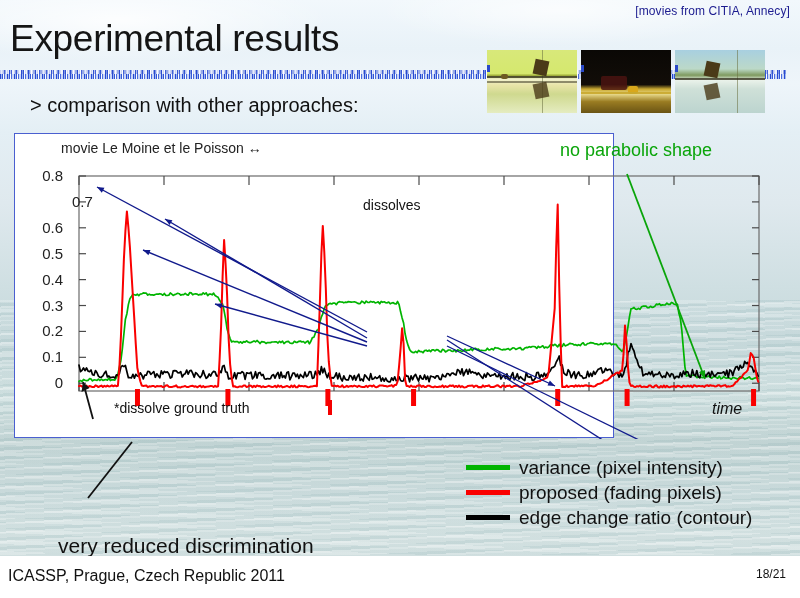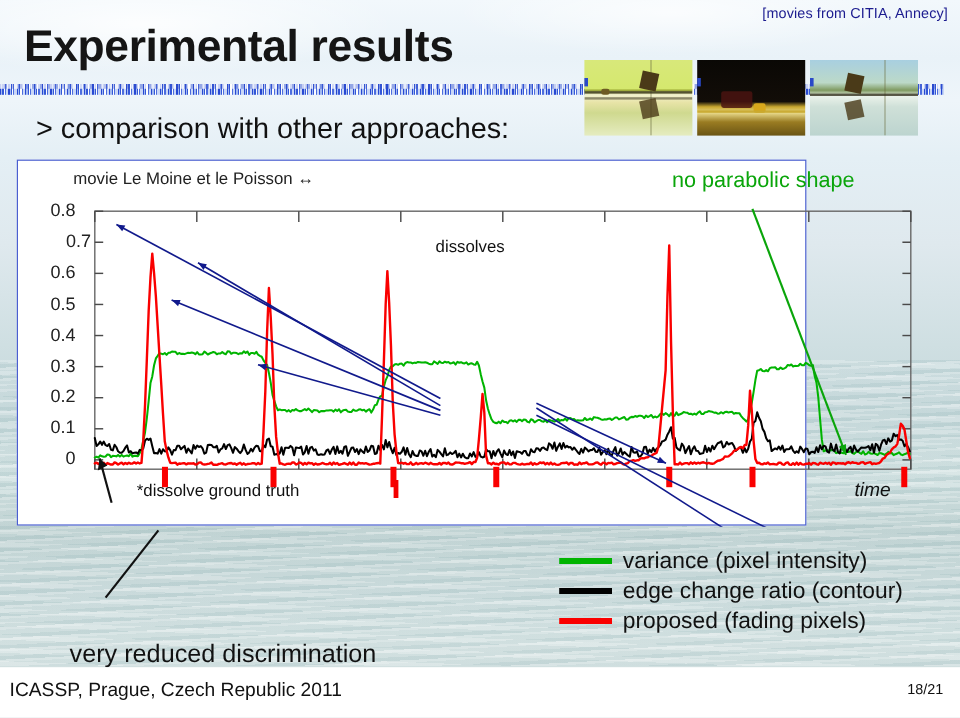--- a/index.html
+++ b/index.html
@@ -37,41 +37,41 @@
   }
 
   
   .credit {
     position: absolute; right: 10px; top: 4px;
     font-size: 12px; color: #1b1b8f; letter-spacing: .1px;
     white-space: nowrap;
   }
   .slide-title {
     position: absolute; left: 10px; top: 18px;
-    font-size: 37px; font-weight: 700; color: #151515;
-    letter-spacing: -0.3px; white-space: nowrap; margin-left: 10px;
+    font-size: 37px; font-weight: 400; color: #151515;
+    letter-spacing: -0.3px; white-space: nowrap;
   }
   .divider {
     position: absolute; left: 0px; top: 70px; width: 786px; height: 9px;
     background:
       repeating-linear-gradient(90deg,
         #1d3fd0 0px, #1d3fd0 1px, #9fb6ef 1px, #9fb6ef 2px,
         #2a4fd6 2px, #2a4fd6 3px, #ffffff 3px, #ffffff 4px,
         #4466dd 4px, #4466dd 5px, #c9d6f6 5px, #c9d6f6 7px),
       #eaf2fb;
     opacity: .95;
   }
   .divider::after{
     content:""; position:absolute; left:0; top:0; width:100%; height:4px;
     background: repeating-linear-gradient(90deg,
         rgba(255,255,255,.75) 0 3px, rgba(40,70,200,.35) 3px 6px);
   }
   .bullet {
     position: absolute; left: 30px; top: 94px;
-    font-size: 24px; color: #111; white-space: nowrap;
+    font-size: 20px; color: #111; white-space: nowrap;
   }
 
   
   .thumbs { position: absolute; left: 487px; top: 50px; display: flex; gap: 4px; }
   .thumb { width: 90px; height: 63px; border: 0; position: relative; overflow: hidden; }
   .thumb-a {
     background:
       linear-gradient(to bottom, #d8e87a 0%, #d5e86e 38%,
          #9aa832 40%, #f2f2cf 46%, #e8e4a8 56%, #cfd98f 70%, #e5ecc0 100%);
   }
@@ -88,21 +88,21 @@
   .fig { position: absolute; background: #4a3a18; }
   .figdot { position:absolute; background:#6d5a22; border-radius:2px; }
   .thumb .hline { position:absolute; left:0; width:100%; height:2px; background:#2e2a18; opacity:.75; }
   .thumb .vline { position:absolute; top:0; height:100%; width:1px; background:#6a7040; opacity:.55; }
   .thumb-marker {
     position: absolute; width: 6px; height: 7px; background: #2a49c8; top: 15px; left: -3px;
   }
 
   
   #panel {
-    position: absolute; left: 14px; top: 133px; width: 658px; height: 305px;
+    position: absolute; left: 14px; top: 133px; width: 600px; height: 305px;
     background: #ffffff; border: 1.5px solid #4a5fd0;
   }
   .panel-title {
     position: absolute; left: 46px; top: 6px;
     font-size: 14px; color: #222; white-space: nowrap;
   }
   .noparab {
     position: absolute; left: 545px; top: 6px;
     font-size: 18px; color: #0aa50a; white-space: nowrap;
   }
@@ -263,46 +263,46 @@
         <line x1="78" y1="285" x2="68" y2="248" stroke="#111" stroke-width="1.8"></line>
         <path d="M68 248 L66.5 258 L74.5 254 Z" fill="#111"></path>
       </svg>
   <div class="ylabel" style="top: 240.229px; width: 56px; left: 0px; padding-right: 8px;">0</div>
       <div class="ylabel" style="top: 214.325px; width: 56px; left: 0px; padding-right: 8px;">0.1</div>
       <div class="ylabel" style="top: 188.422px; width: 56px; left: 0px; padding-right: 8px;">0.2</div>
       <div class="ylabel" style="top: 162.518px; width: 56px; left: 0px; padding-right: 8px;">0.3</div>
       <div class="ylabel" style="top: 136.614px; width: 56px; left: 0px; padding-right: 8px;">0.4</div>
       <div class="ylabel" style="top: 110.711px; width: 56px; left: 0px; padding-right: 8px;">0.5</div>
       <div class="ylabel" style="top: 84.8072px; width: 56px; left: 0px; padding-right: 8px;">0.6</div>
-      <div class="ylabel" style="top: 58.9036px; width: 56px; left: 0px; padding-right: 8px; padding-left: 40px;">0.7</div>
+      <div class="ylabel" style="top: 58.9036px; width: 56px; left: 17px; padding-right: 8px; padding-left: 40px;">0.7</div>
       <div class="ylabel" style="top: 33px; width: 56px; left: 0px; padding-right: 8px;">0.8</div>
     </div>
 
   <div class="dissolves-lbl">dissolves</div>
   <div class="gt-lbl">*dissolve ground truth</div>
   <div class="gt-swatch"></div>
   <div class="time-lbl">time</div>
 
   <svg style="position:absolute;left:80px;top:440px" width="60" height="62">
     <line x1="52" y1="2" x2="8" y2="58" stroke="#111" stroke-width="1.8"></line>
   </svg>
   <div class="callout">very reduced discrimination</div>
 
   <div id="legend">
     <div class="legend-row">
       <span class="legend-line" style="background: rgb(0, 180, 0);"></span>
       <span class="legend-text">variance (pixel intensity)</span>
     </div>
     <div class="legend-row">
+      <span class="legend-line" style="background: rgb(250, 0, 0);"></span>
+      <span class="legend-text">proposed (fading pixels)</span>
+    </div>
+    <div class="legend-row">
       <span class="legend-line" style="background: rgb(0, 0, 0);"></span>
       <span class="legend-text">edge change ratio (contour)</span>
-    </div>
-    <div class="legend-row">
-      <span class="legend-line" style="background: rgb(250, 0, 0);"></span>
-      <span class="legend-text">proposed (fading pixels)</span>
     </div>
   </div>
 
   <div id="footer">
     <div class="foot-left">ICASSP, Prague, Czech Republic 2011</div>
     <div class="foot-right">18/21</div>
   </div>
 </div>
 
 </body></html>

